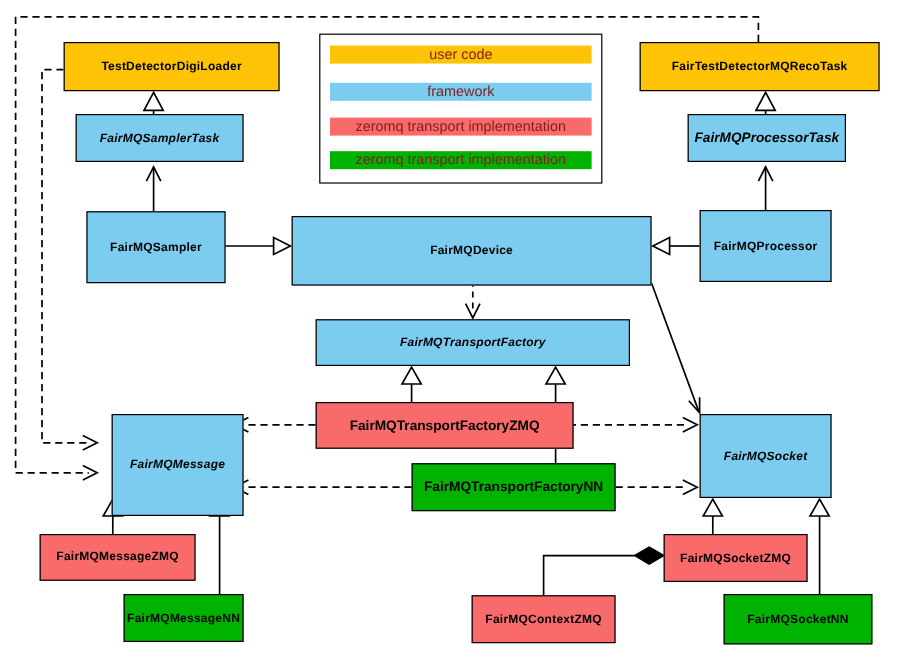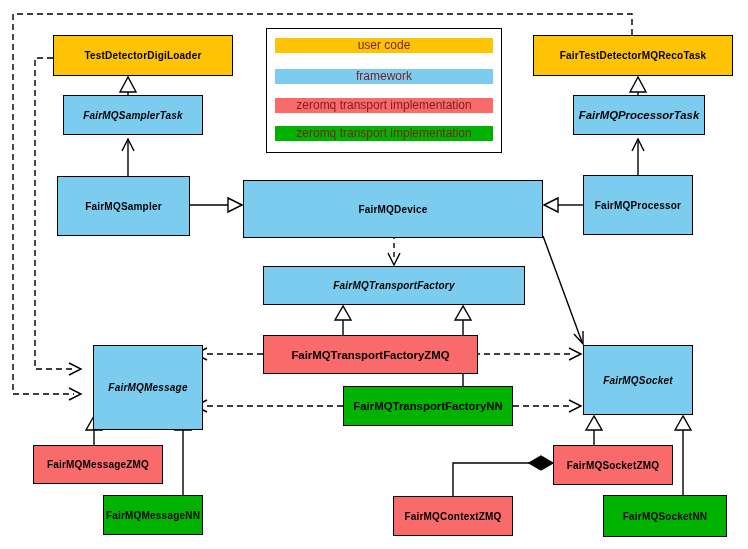--- a/index.html
+++ b/index.html
@@ -150,21 +150,21 @@
   </div>
 
   <div class="node fill-framework abstract" style="left:63px;top:95px;width:140px;height:40px">
     <span>FairMQSamplerTask</span>
   </div>
 
   <div class="node fill-framework abstract tight" style="left:573px;top:95px;width:132px;height:40px">
     <span>FairMQProcessorTask</span>
   </div>
 
-  <div class="node fill-framework" style="left:57px;top:176px;width:133px;height:60px">
+  <div class="node fill-framework" style="left:72px;top:176px;width:116px;height:60px">
     <span>FairMQSampler</span>
   </div>
 
   <div class="node fill-framework" style="left:243px;top:180px;width:300px;height:58px">
     <span>FairMQDevice</span>
   </div>
 
   <div class="node fill-framework" style="left:583px;top:175px;width:110px;height:60px">
     <span>FairMQProcessor</span>
   </div>

